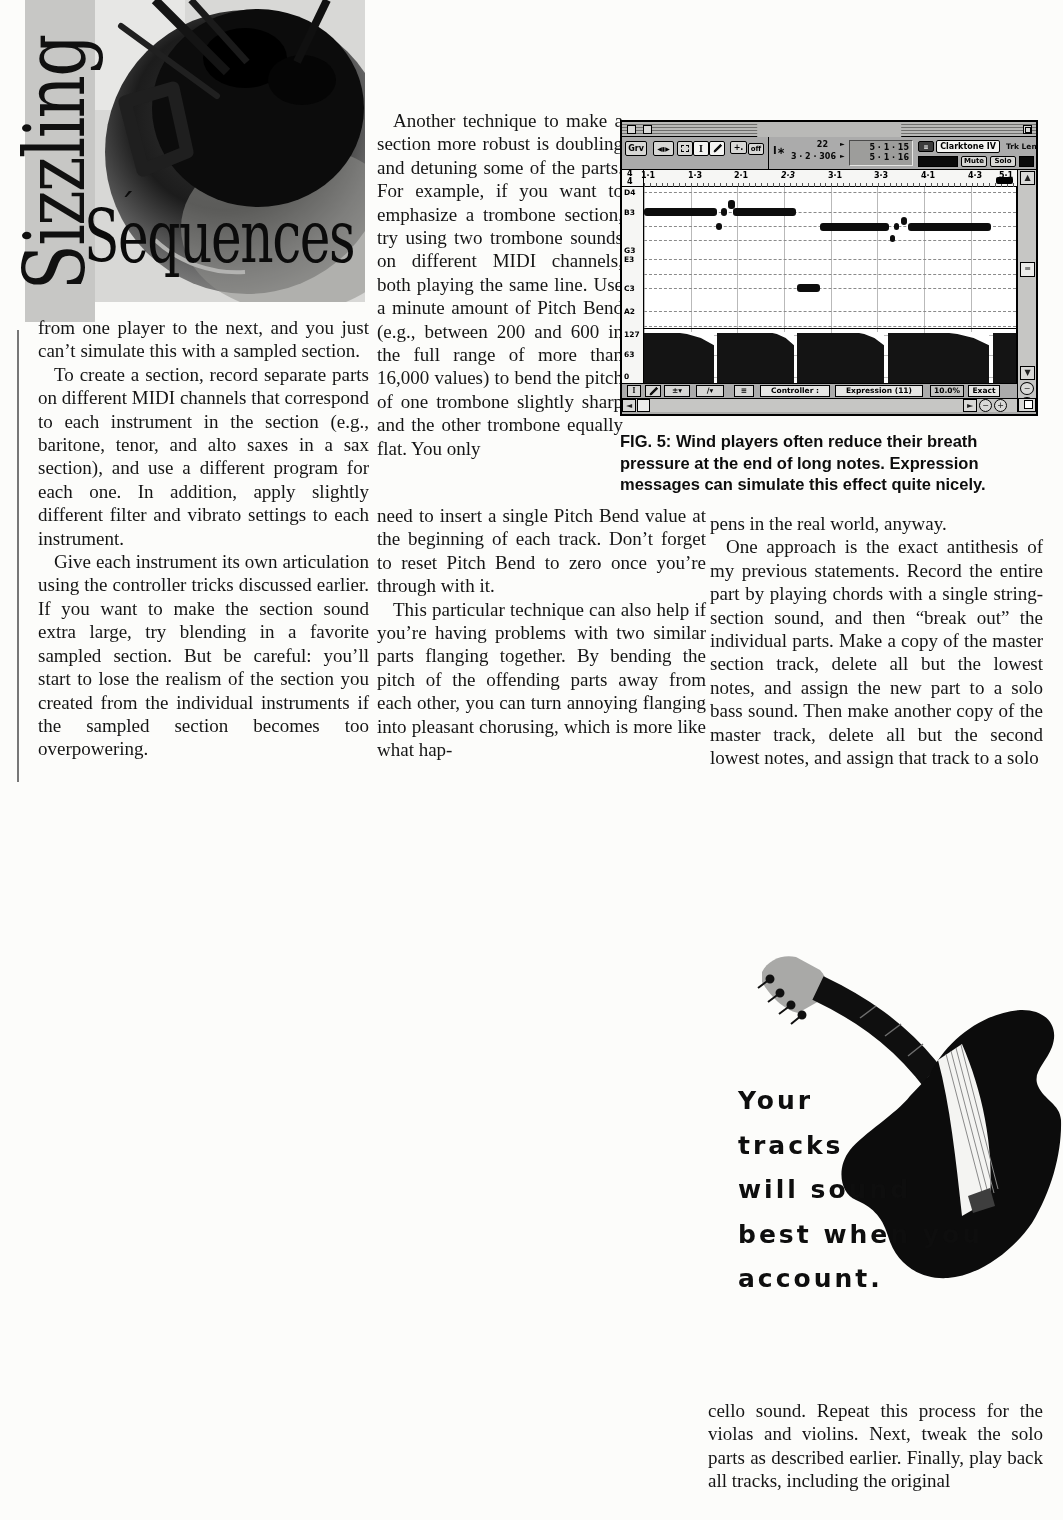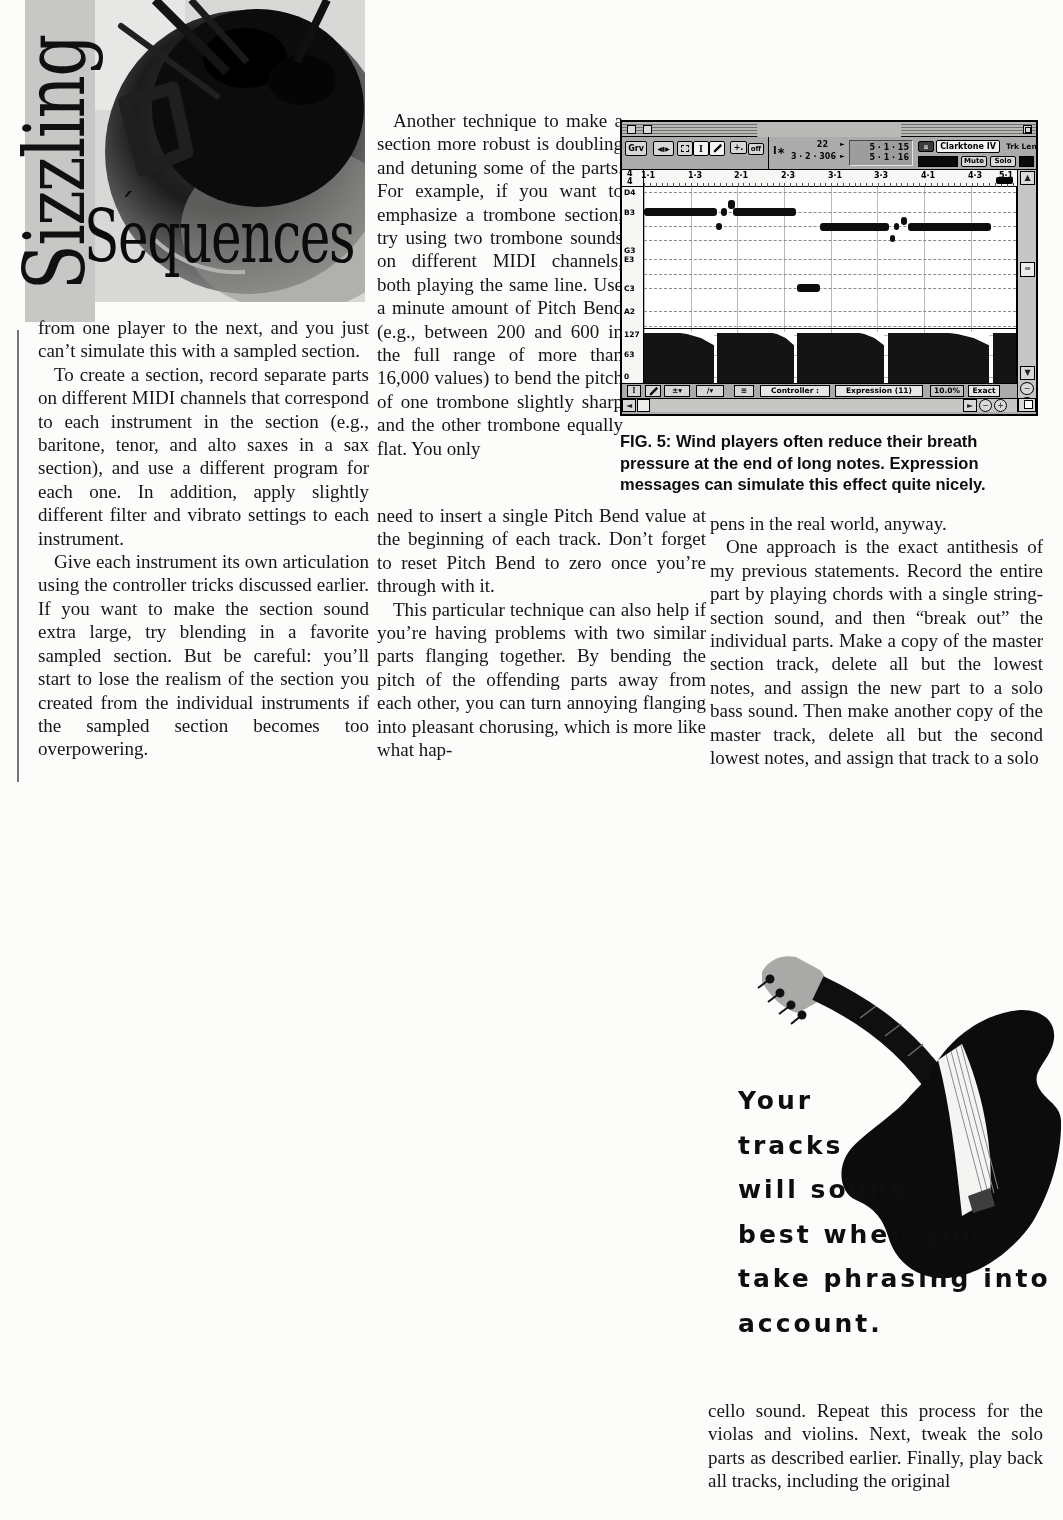--- a/index.html
+++ b/index.html
@@ -211,21 +211,21 @@
     <div class="ruler">
       <div class="sig">
         <div>4</div>
         <div>4</div>
       </div>
       <div class="ruler-scale">
         <div class="ruler-marker"></div>
       <span class="xlab" style="left: 0px;">1·1</span>
           <span class="xlab" style="left: 47px;">1·3</span>
           <span class="xlab" style="left: 93px;">2·1</span>
-          <span class="xlab" style="left: 140px;">2·3</span>
+          <span class="xlab" style="left: 140px; font-style: italic;">2·3</span>
           <span class="xlab" style="left: 187px;">3·1</span>
           <span class="xlab" style="left: 233px; text-align: center;">3·3</span>
           <span class="xlab" style="left: 280px;">4·1</span>
           <span class="xlab" style="left: 327px;">4·3</span>
           <span class="xlab" style="left: 358px;">5·1</span>
         </div>
     </div>
 
     <div class="roll">
       <div class="gutter">
@@ -369,17 +369,16 @@
         <path d="M261 145 L298 289"></path>
     </g>
     <path d="M268 296 L290 288 L295 306 L273 313 Z" fill="#3e3e3e"></path>
   </svg>
 
   <div class="pull-quote">
       <div class="pq-line">Your</div>
       <div class="pq-line">tracks</div>
       <div class="pq-line">will sound</div>
       <div class="pq-line">best when you</div>
-      <div class="pq-line">take phrasing into</div>
       <div class="pq-line">account.</div>
     </div>
 
 </div>
 
 </body></html>

